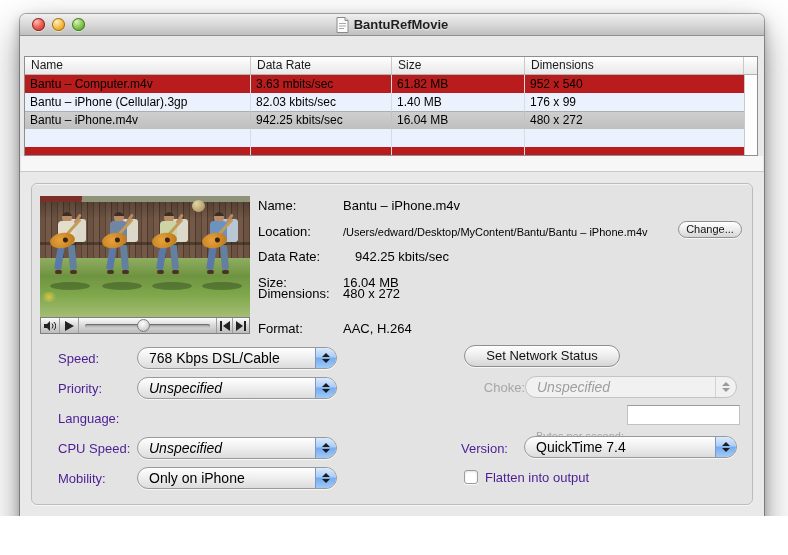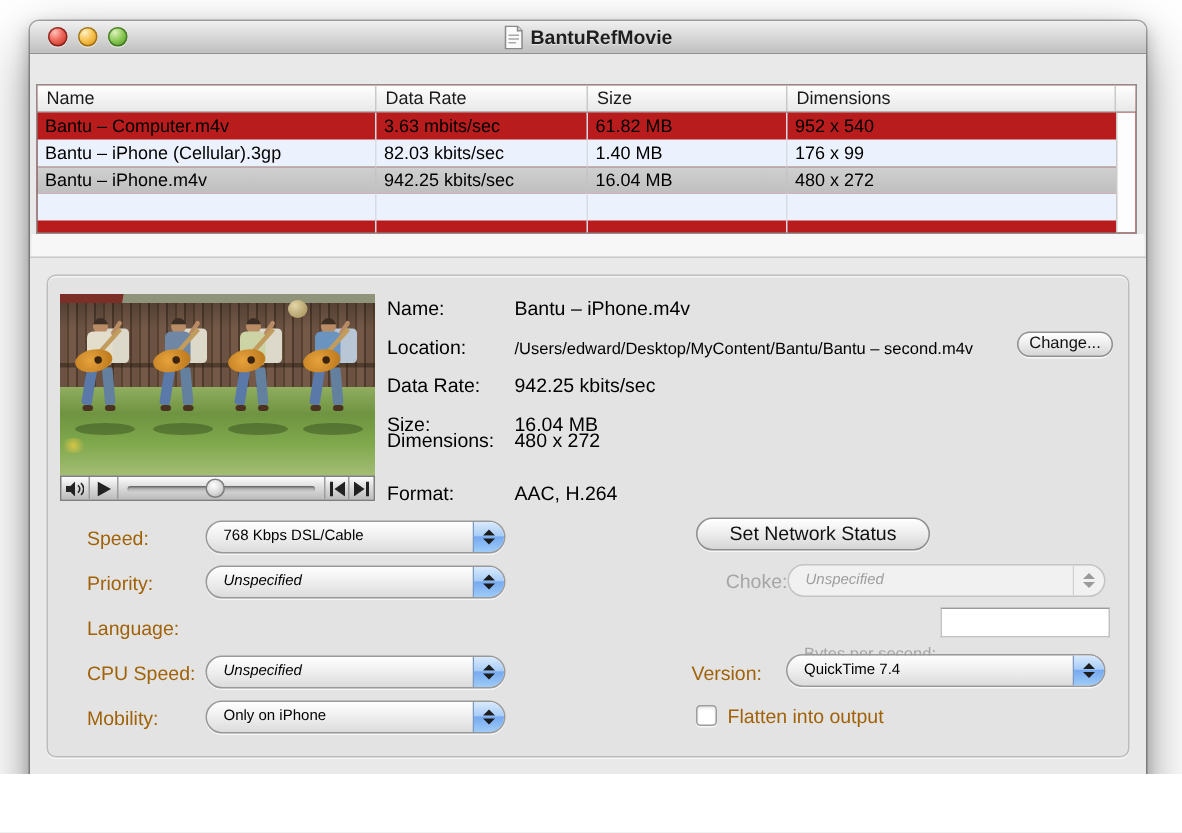--- a/index.html
+++ b/index.html
@@ -113,39 +113,39 @@
     background: radial-gradient(circle at 40% 32%, #ffffff, #d9d9d9 55%, #a8a8a8);
     border:1px solid #7e7e7e; }
   .c-back { width:16px; border-left:1px solid #9d9d9d; }
   .c-fwd { width:17px; border-left:1px solid #9d9d9d; }
 
   
   .drow { position:absolute; left:238px; display:flex; align-items:baseline; white-space:nowrap; }
   .dlabel { width:85px; font-size:13px; color:#000; }
   .dvalue { font-size:13px; color:#000; }
   .dvalue.small { font-size:11px; }
-  .d-name { top:184px; } .d-loc { top:210px; } .d-rate { top:235px; }
+  .d-name { top:184px; } .d-loc { top:210px; } .d-rate { top:235px;gap:12px; }
   .d-size { top:261px; } .d-dim { top:272px; } .d-fmt { top:307px; }
 
   .btn { background: linear-gradient(#ffffff, #ececec 50%, #d6d6d6);
     border:1px solid #8f8f8f; color:#111; text-align:center;
     box-shadow: 0 1px 0 rgba(255,255,255,.7); cursor:default; }
   .change-btn { position:absolute; left:658px; top:207px; width:64px; height:17px;
     border-radius:9px; font-size:11px; line-height:15px; }
   .setnet-btn { position:absolute; left:444px; top:331px; width:156px; height:22px;
     border-radius:11px; font-size:13px; line-height:20px; }
 
   
-  .ctl-label { position:absolute; font-size:13px; color:#a16207; white-space:nowrap; }
+  .ctl-label { position:absolute; font-size:13px; color:#4c1d95; white-space:nowrap; }
   .ctl-label.dim { color:#a6a6a6; }
   .popup { position:absolute; height:22px; border-radius:11px;
     background: linear-gradient(#ffffff, #f0f0f0 45%, #dcdcdc);
     border:1px solid #999; box-shadow: 0 1px 0 rgba(255,255,255,.7); }
   .popup .ptext { position:absolute; left:11px; top:0; right:24px; line-height:20px;
-    font-size:10px; color:#000; overflow:hidden; white-space:nowrap; }
+    font-size:14px; color:#000; overflow:hidden; white-space:nowrap; }
   .popup .stepper { position:absolute; right:0; top:0; bottom:0; width:21px;
     border-radius:0 10px 10px 0; border-left:1px solid #7a9ac4;
     background: linear-gradient(#d9eafc, #a9cdf7 45%, #77aaf0 50%, #9ecbf7);
     display:flex; flex-direction:column; align-items:center; justify-content:center; gap:2px; }
   .arr-up { width:0; height:0; border-left:4px solid transparent; border-right:4px solid transparent;
     border-bottom:4px solid #1c1c1c; }
   .arr-dn { width:0; height:0; border-left:4px solid transparent; border-right:4px solid transparent;
     border-top:4px solid #1c1c1c; }
   .popup.disabled { background:#f1f1f1; border-color:#c4c4c4; box-shadow:none; }
   .popup.disabled .ptext { color:#9e9e9e; }
@@ -348,21 +348,21 @@
         </span>
       </div>
     </div>
 
     <div class="drow d-name">
       <span class="dlabel">Name:</span>
       <span class="dvalue">Bantu – iPhone.m4v</span>
     </div>
     <div class="drow d-loc">
       <span class="dlabel">Location:</span>
-      <span class="dvalue small">/Users/edward/Desktop/MyContent/Bantu/Bantu – second.m4v</span>
+      <span class="dvalue small">/Users/edward/Desktop/MyContent/Bantu/Bantu – iPhone.m4v</span>
     </div>
     <button class="btn change-btn">Change...</button>
     <div class="drow d-rate">
       <span class="dlabel">Data Rate:</span>
       <span class="dvalue">942.25 kbits/sec</span>
     </div>
     <div class="drow d-size">
       <span class="dlabel">Size:</span>
       <span class="dvalue">16.04 MB</span>
     </div>

